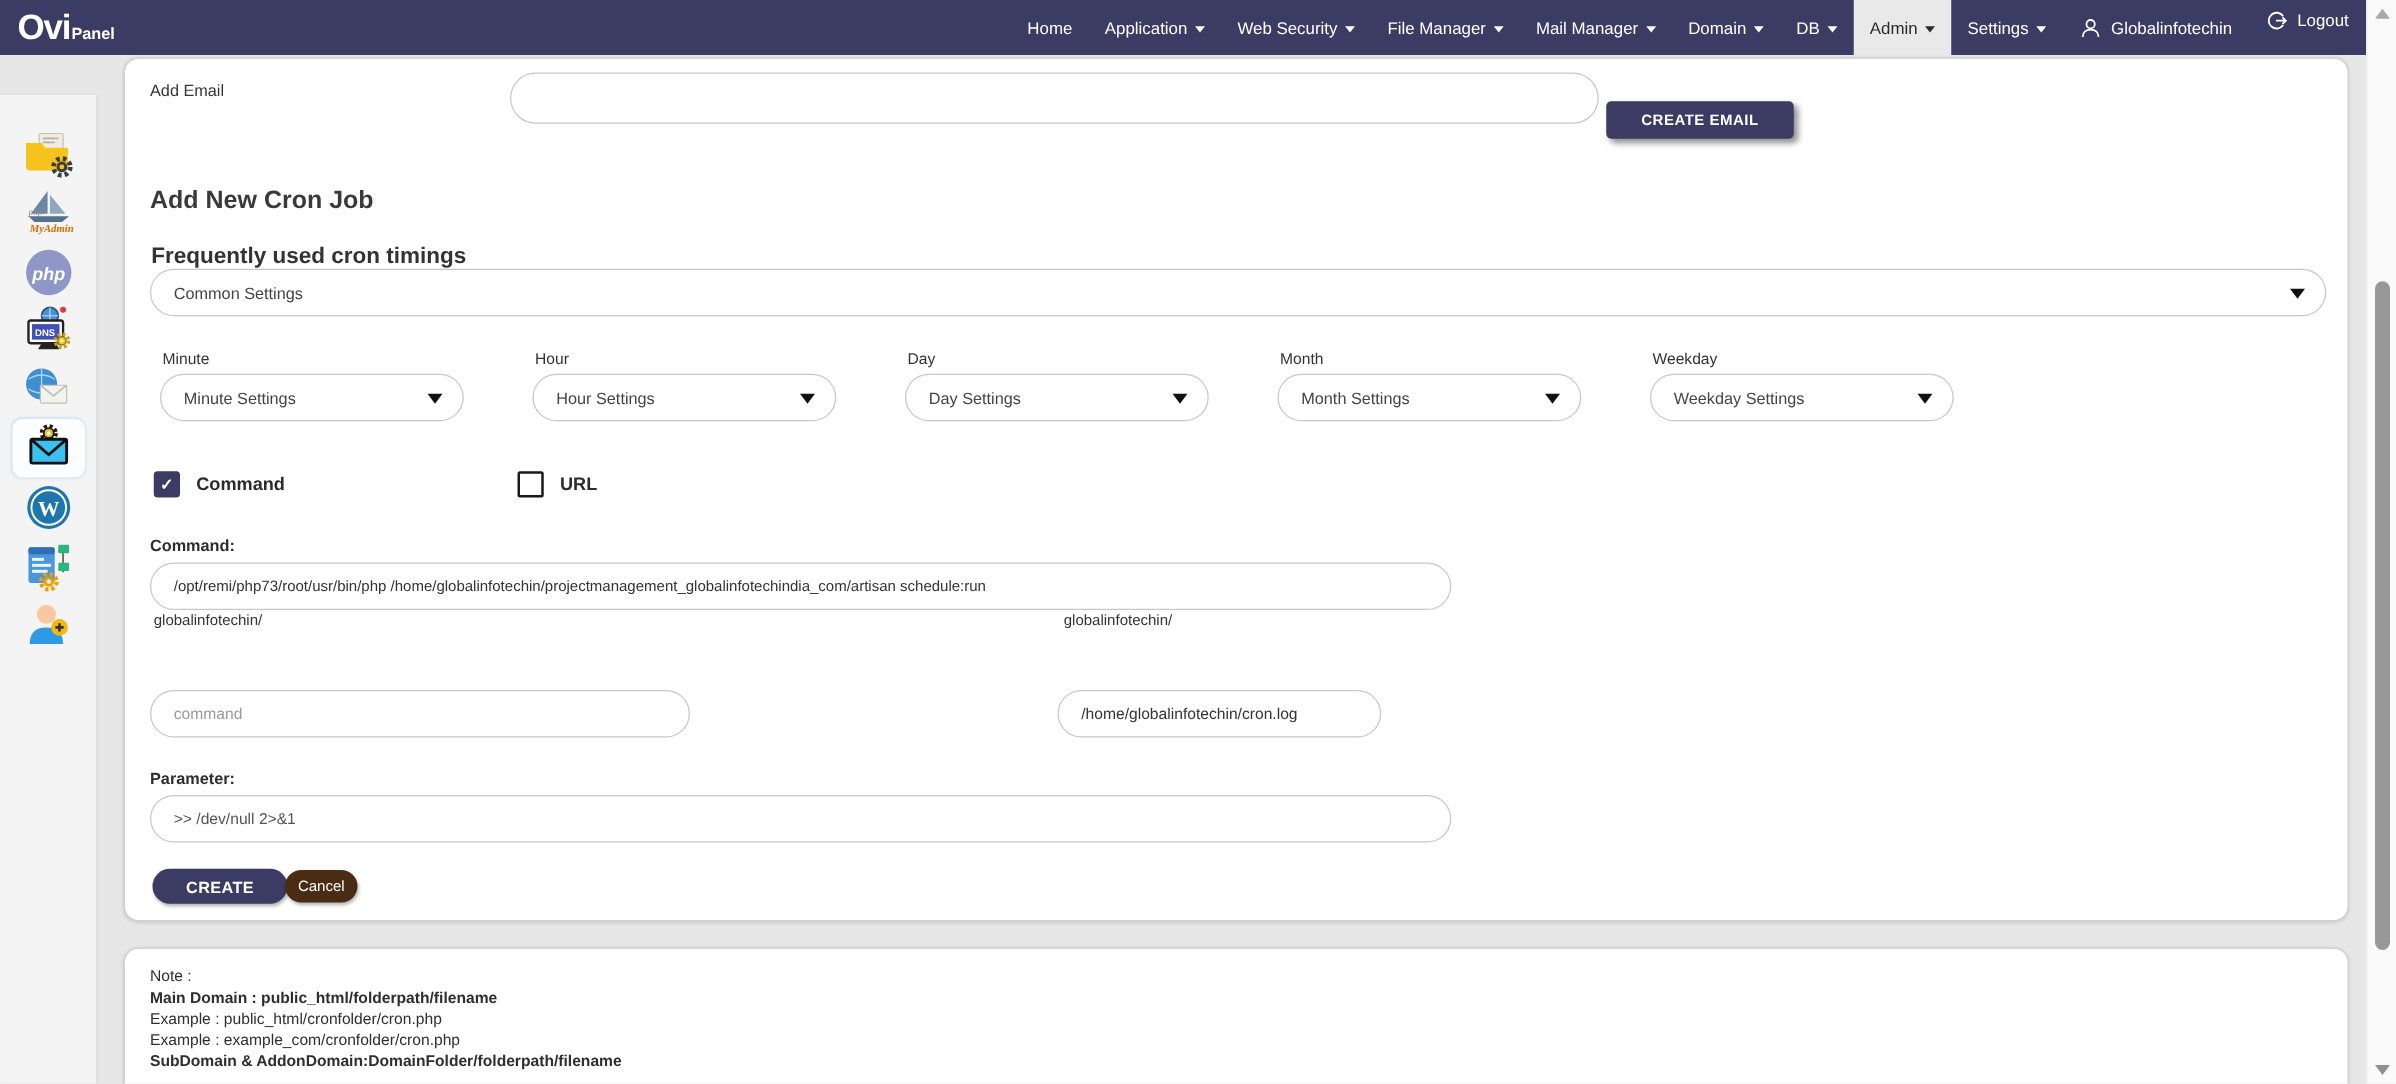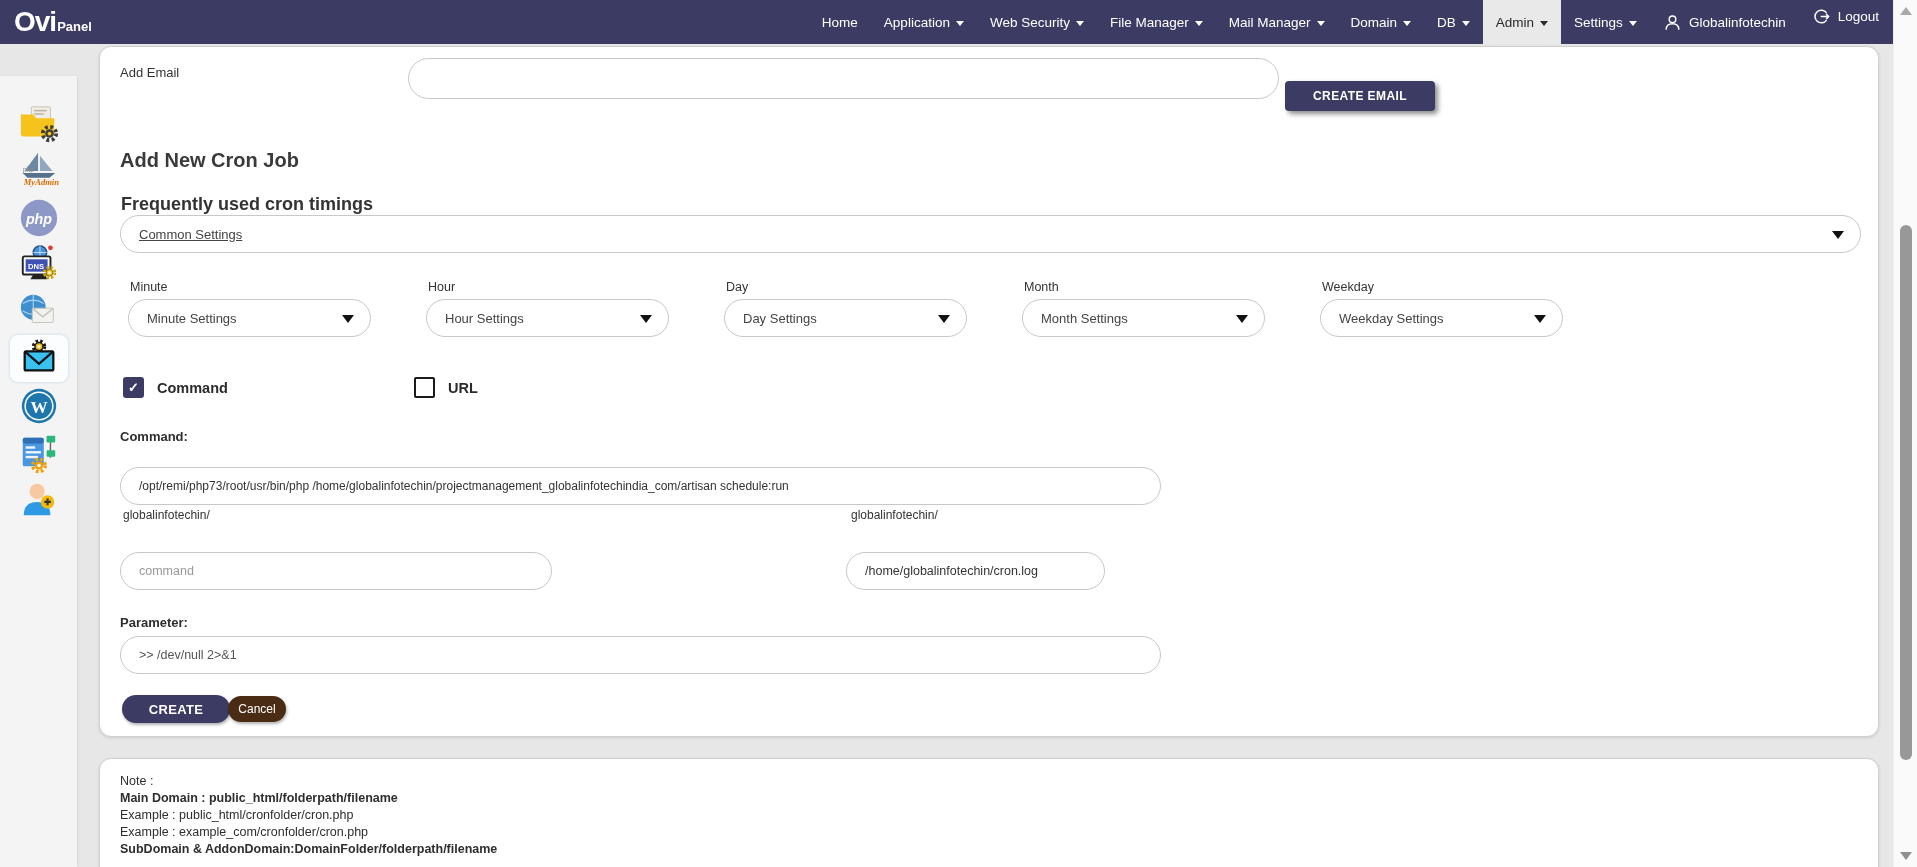--- a/index.html
+++ b/index.html
@@ -40,39 +40,39 @@
 
   
   .add-email-label { position:absolute; left:20px; top:18px; font-size:13px; color:#333; }
   .add-email-input { position:absolute; left:308px; top:11px; width:871px; height:41px; border-radius:21px; }
   .create-email-btn { position:absolute; left:1185px; top:14px; width:150px; height:30px; background:#3b3b63; color:#fff; font-size:12px; font-weight:bold; letter-spacing:0.4px; border:none; border-radius:4px; box-shadow:3px 3px 5px rgba(0,0,0,0.45); cursor:pointer; font-family:Liberation Sans, sans-serif;margin-top:20px; }
 
   .cron-title { position:absolute; left:20px; top:102px; font-size:20px; font-weight:bold; color:#3a3a3a; }
   .timings-label { position:absolute; left:21px; top:147px; font-size:18px; font-weight:600; color:#333; }
   .select-box { position:relative; border:1px solid #c8c8c8; border-radius:19px; background:#fff; height:38px; display:flex; align-items:center; padding:0 34px 0 18px; font-size:13px; color:#444; cursor:pointer; }
   .select-arrow { position:absolute; right:16px; top:15px; width:0; height:0; border-left:6px solid transparent; border-right:6px solid transparent; border-top:8px solid #111; }
-  .common-select { position:absolute; left:20px; top:168px; width:1741px;text-decoration:underline; }
+  .common-select { position:absolute; left:20px; top:168px; width:1741px; }
 
   .selects-row { position:absolute; left:28px; top:233px; display:flex; gap:55px; }
   .select-group { width:243px; }
   .select-group .sg-label { font-size:12.5px; color:#333; display:block; margin-bottom:5px; padding-left:2px; }
 
   
   .chk-group { position:absolute; display:flex; align-items:center; gap:13px; cursor:pointer; }
   .chk-command { left:23px; top:330px; }
   .chk-url { left:314px; top:330px; }
   .chk-box { width:21px; height:21px; border-radius:3px; display:flex; align-items:center; justify-content:center; }
   .chk-box.checked { background:#3b3b63; color:#fff; font-size:13px; font-weight:bold; }
   .chk-box.unchecked { background:#fff; border:2px solid #1a1a1a; border-radius:2px; }
   .chk-label { font-size:14.5px; font-weight:bold; color:#2b2b2b; }
 
   .field-label { position:absolute; font-size:13px; font-weight:600; color:#2e2e2e; }
   .command-label { left:20px; top:382px; }
-  .command-input { position:absolute; left:20px; top:420px; width:1041px; height:38px; font-size:12px; }
-  .prefix-label { position:absolute; top:461px; font-size:12px; color:#333; }
+  .command-input { position:absolute; left:20px; top:403px; width:1041px; height:38px; font-size:12px; }
+  .prefix-label { position:absolute; top:442px; font-size:12px; color:#333; }
   .prefix-left { left:23px; }
   .prefix-right { left:751px; }
   .cmd-short-input { position:absolute; left:20px; top:505px; width:432px; height:38px; }
   .log-input { position:absolute; left:746px; top:505px; width:259px; height:38px; }
   .parameter-label { left:20px; top:568px; }
   .parameter-input { position:absolute; left:20px; top:589px; width:1041px; height:38px; color:#555; }
 
   .create-btn { position:absolute; left:22px; top:648px; width:108px; height:28px; background:#3b3b63; color:#fff; border:none; border-radius:14px; font-size:13px; font-weight:bold; letter-spacing:0.3px; cursor:pointer; box-shadow:1px 2px 3px rgba(0,0,0,0.3); font-family:"Liberation Sans",sans-serif; }
   .cancel-btn { position:absolute; left:128px; top:649px; width:58px; height:26px; background:#4a2b14; color:#fff; border:none; border-radius:13px; font-size:12px; cursor:pointer; box-shadow:1px 2px 3px rgba(0,0,0,0.3); font-family:"Liberation Sans",sans-serif; }
 

